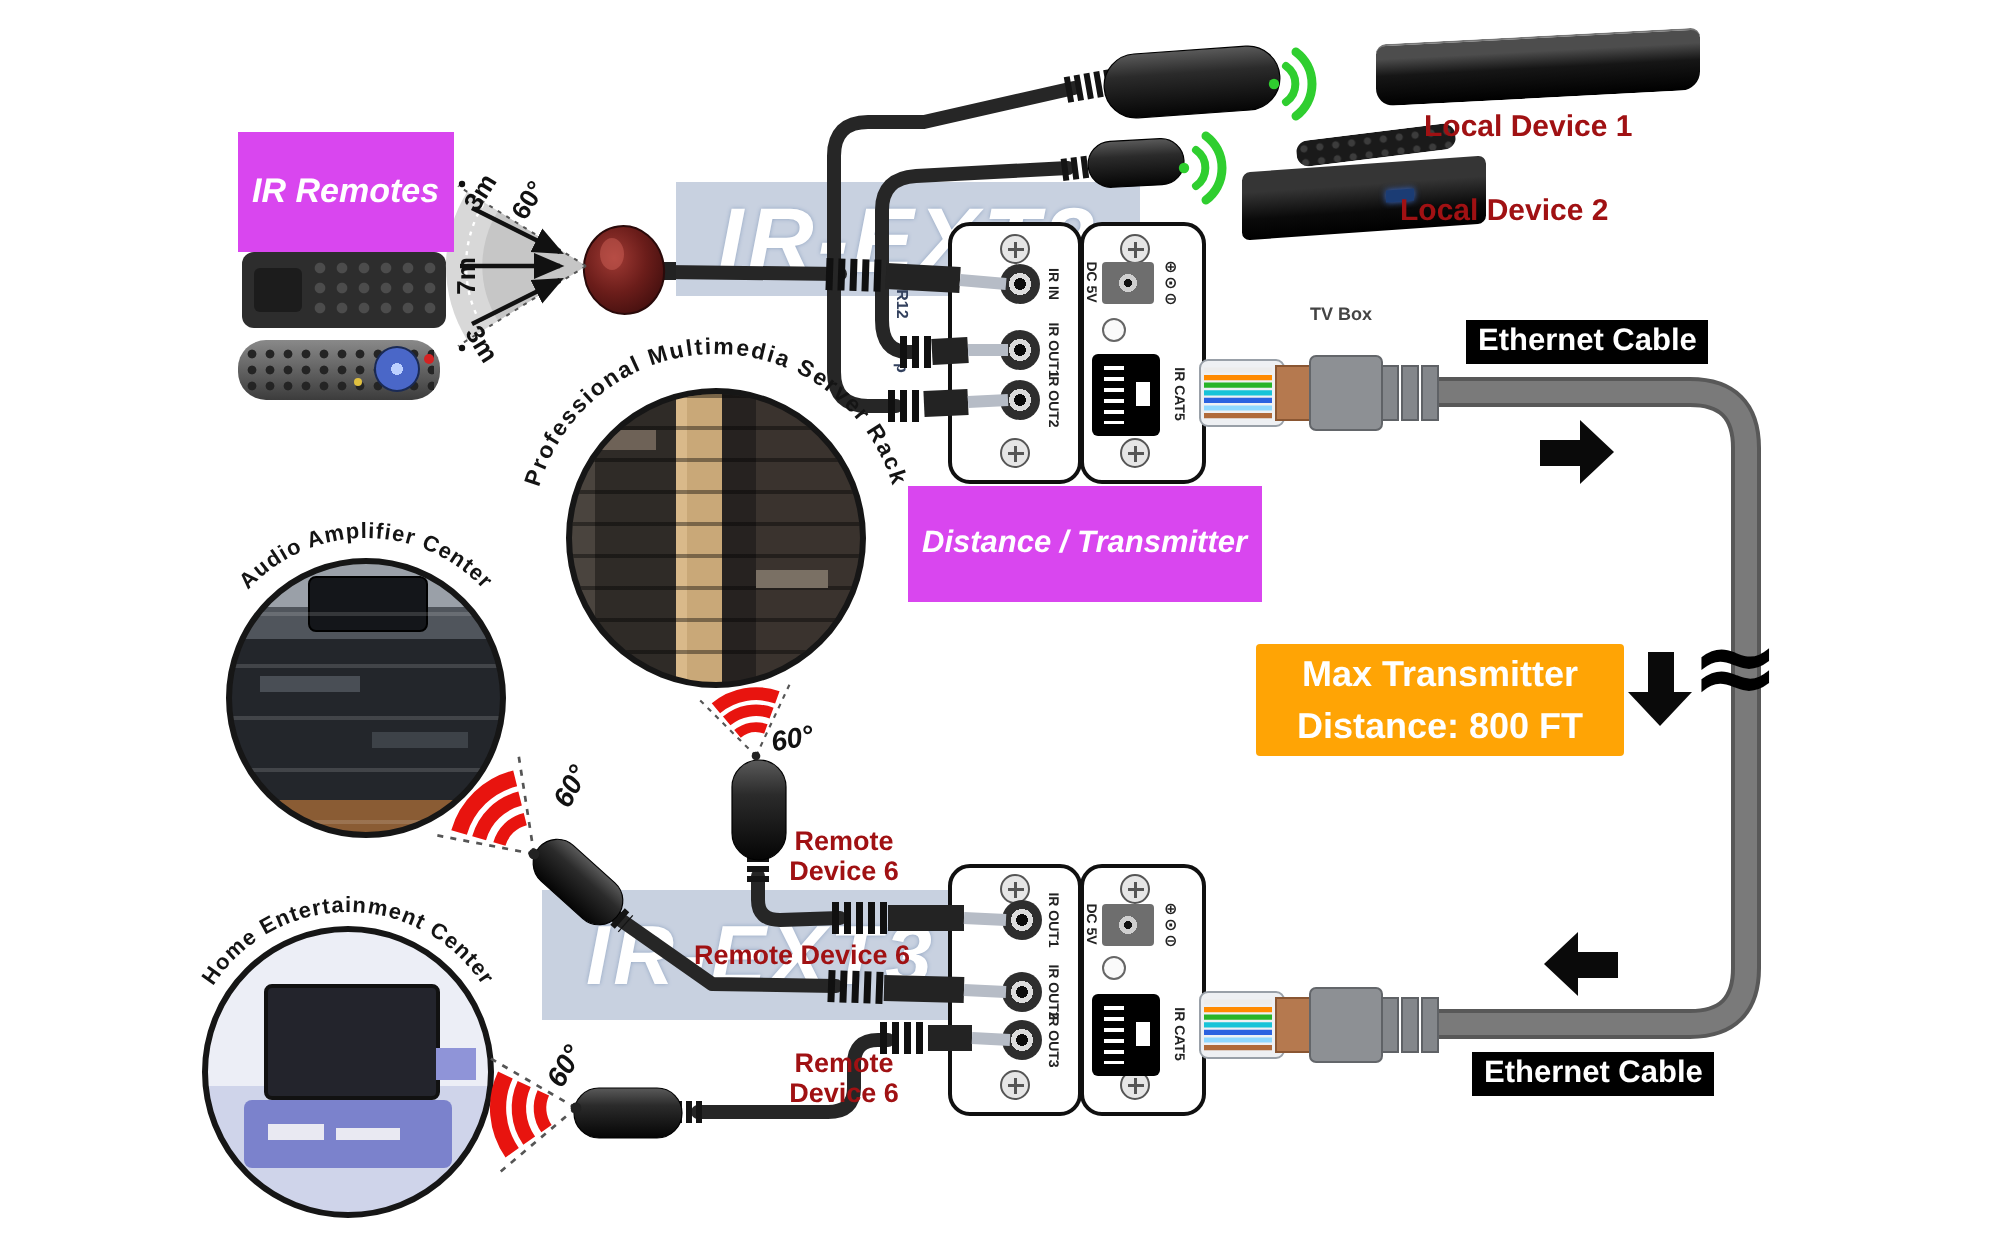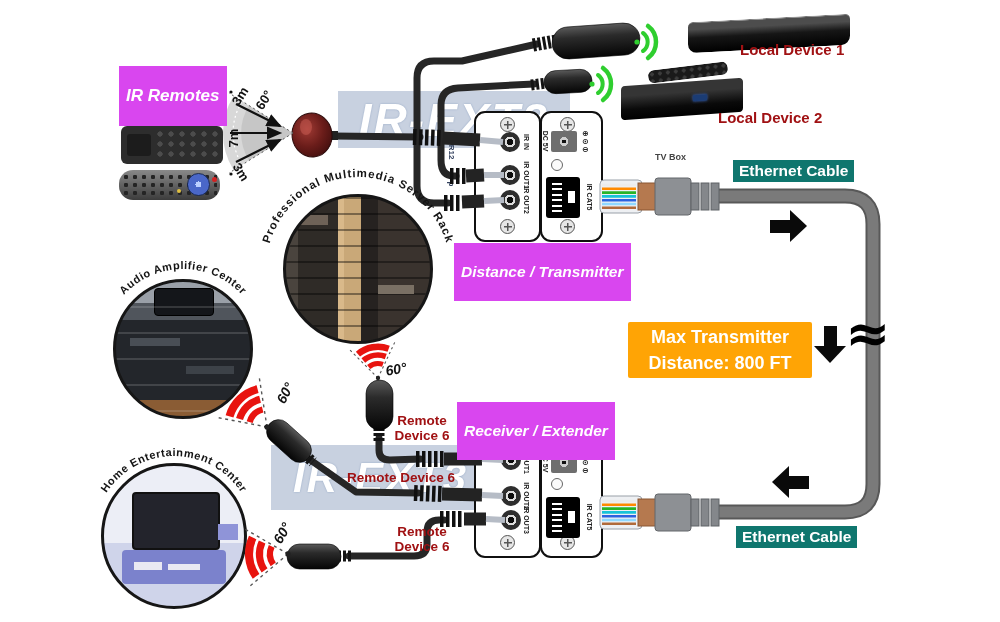--- a/index.html
+++ b/index.html
@@ -26,21 +26,21 @@
     background:repeating-linear-gradient(180deg,#fff 0 2px,transparent 2px 5.5px);}
   .rj45 .tab{position:absolute;left:22px;top:14px;width:7px;height:12px;background:#fff;}
   .vlabel{position:absolute;font:700 7px "Liberation Sans",sans-serif;color:#222;white-space:nowrap;
     transform:translate(-50%,-50%) rotate(90deg);z-index:22;}
   .code{position:absolute;font:700 8px "Liberation Sans",sans-serif;color:#33415e;white-space:nowrap;
     transform:translate(-50%,-50%) rotate(90deg);z-index:12;}
   .polarity{position:absolute;display:flex;flex-direction:column;align-items:center;z-index:21;
     font:700 8px "DejaVu Sans",sans-serif;line-height:8px;color:#222;}
   
   .lbl-green{position:absolute;background:#d946ef;color:#fff;font-weight:700;padding:20px 7px;z-index:40;white-space:nowrap;font-style:italic;}
-  .lbl-navy{position:absolute;background:#0f766e;color:#fff;font-weight:700;font-size:15.5px;padding:2px 6px;z-index:40;white-space:nowrap;}
+  .lbl-navy{position:absolute;background:#000000;color:#fff;font-weight:700;font-size:15.5px;padding:2px 6px;z-index:40;white-space:nowrap;}
   .lbl-orange{position:absolute;background:#ffa405;color:#fff;font-weight:700;font-size:18px;line-height:26px;
     text-align:center;padding:2px 8px;border-radius:2px;z-index:40;white-space:nowrap;}
   .redlbl{position:absolute;color:#a01113;font-weight:700;font-size:13.5px;line-height:15px;z-index:40;white-space:nowrap;}
   .biglbl{font-size:15px;}
   .angle{position:absolute;font:italic 700 14px "Liberation Sans",sans-serif;color:#111;z-index:40;white-space:nowrap;
     transform:translate(-50%,-50%);}
   .fanlbl{position:absolute;font:700 13px "Liberation Sans",sans-serif;color:#111;z-index:40;white-space:nowrap;
     transform:translate(-50%,-50%);}
   .tvcap{position:absolute;font:700 9px "Liberation Sans",sans-serif;color:#444;z-index:40;margin-top:33px;}
   .approx{position:absolute;font:700 54px "DejaVu Sans",sans-serif;color:#000;z-index:40;line-height:40px;}
@@ -315,32 +315,31 @@
     <text font-family="Liberation Sans, sans-serif" font-size="11" font-weight="700" fill="#141414" letter-spacing="0.6" text-anchor="middle">
       <textPath href="#tp-audio" startOffset="50%">Audio Amplifier Center</textPath>
     </text>
     <text font-family="Liberation Sans, sans-serif" font-size="11" font-weight="700" fill="#141414" letter-spacing="0.6" text-anchor="middle">
       <textPath href="#tp-home" startOffset="50%">Home Entertainment Center</textPath>
     </text>
   </svg>
 
   <div class="lbl-green" style="left:119px;top:66px;font-size:17px;">IR Remotes</div>
   <div class="lbl-green" style="left:454px;top:243px;font-size:15.5px;">Distance / Transmitter</div>
-  <div class="lbl-green" style="left:457px;top:402px;font-size:15.5px;">Receiver / Extender</div>
 
   <div class="lbl-navy" style="left:733px;top:160px;">Ethernet Cable</div>
   <div class="lbl-navy" style="left:736px;top:526px;">Ethernet Cable</div>
 
   <div class="lbl-orange" style="left:628px;top:322px;width:168px;">
     <span>Max Transmitter</span><br>
     <span>Distance: 800 FT</span>
   </div>
 
-  <div class="redlbl biglbl" style="left:712px;top:42px;margin-left:28px;">Local Device 1</div>
-  <div class="redlbl biglbl" style="left:700px;top:110px;margin-left:18px;">Local Device 2</div>
+  <div class="redlbl biglbl" style="left:712px;top:56px;">Local Device 1</div>
+  <div class="redlbl biglbl" style="left:700px;top:98px;">Local Device 2</div>
   <div class="tvcap" style="left:655px;top:119px;">TV Box</div>
 
   <div class="redlbl" style="left:392px;top:413px;width:60px;text-align:center;">
     <span>Remote</span><br>
     <span>Device 6</span>
   </div>
   <div class="redlbl" style="left:347px;top:470px;">Remote Device 6</div>
   <div class="redlbl" style="left:392px;top:524px;width:60px;text-align:center;">
     <span>Remote</span><br>
     <span>Device 6</span>

